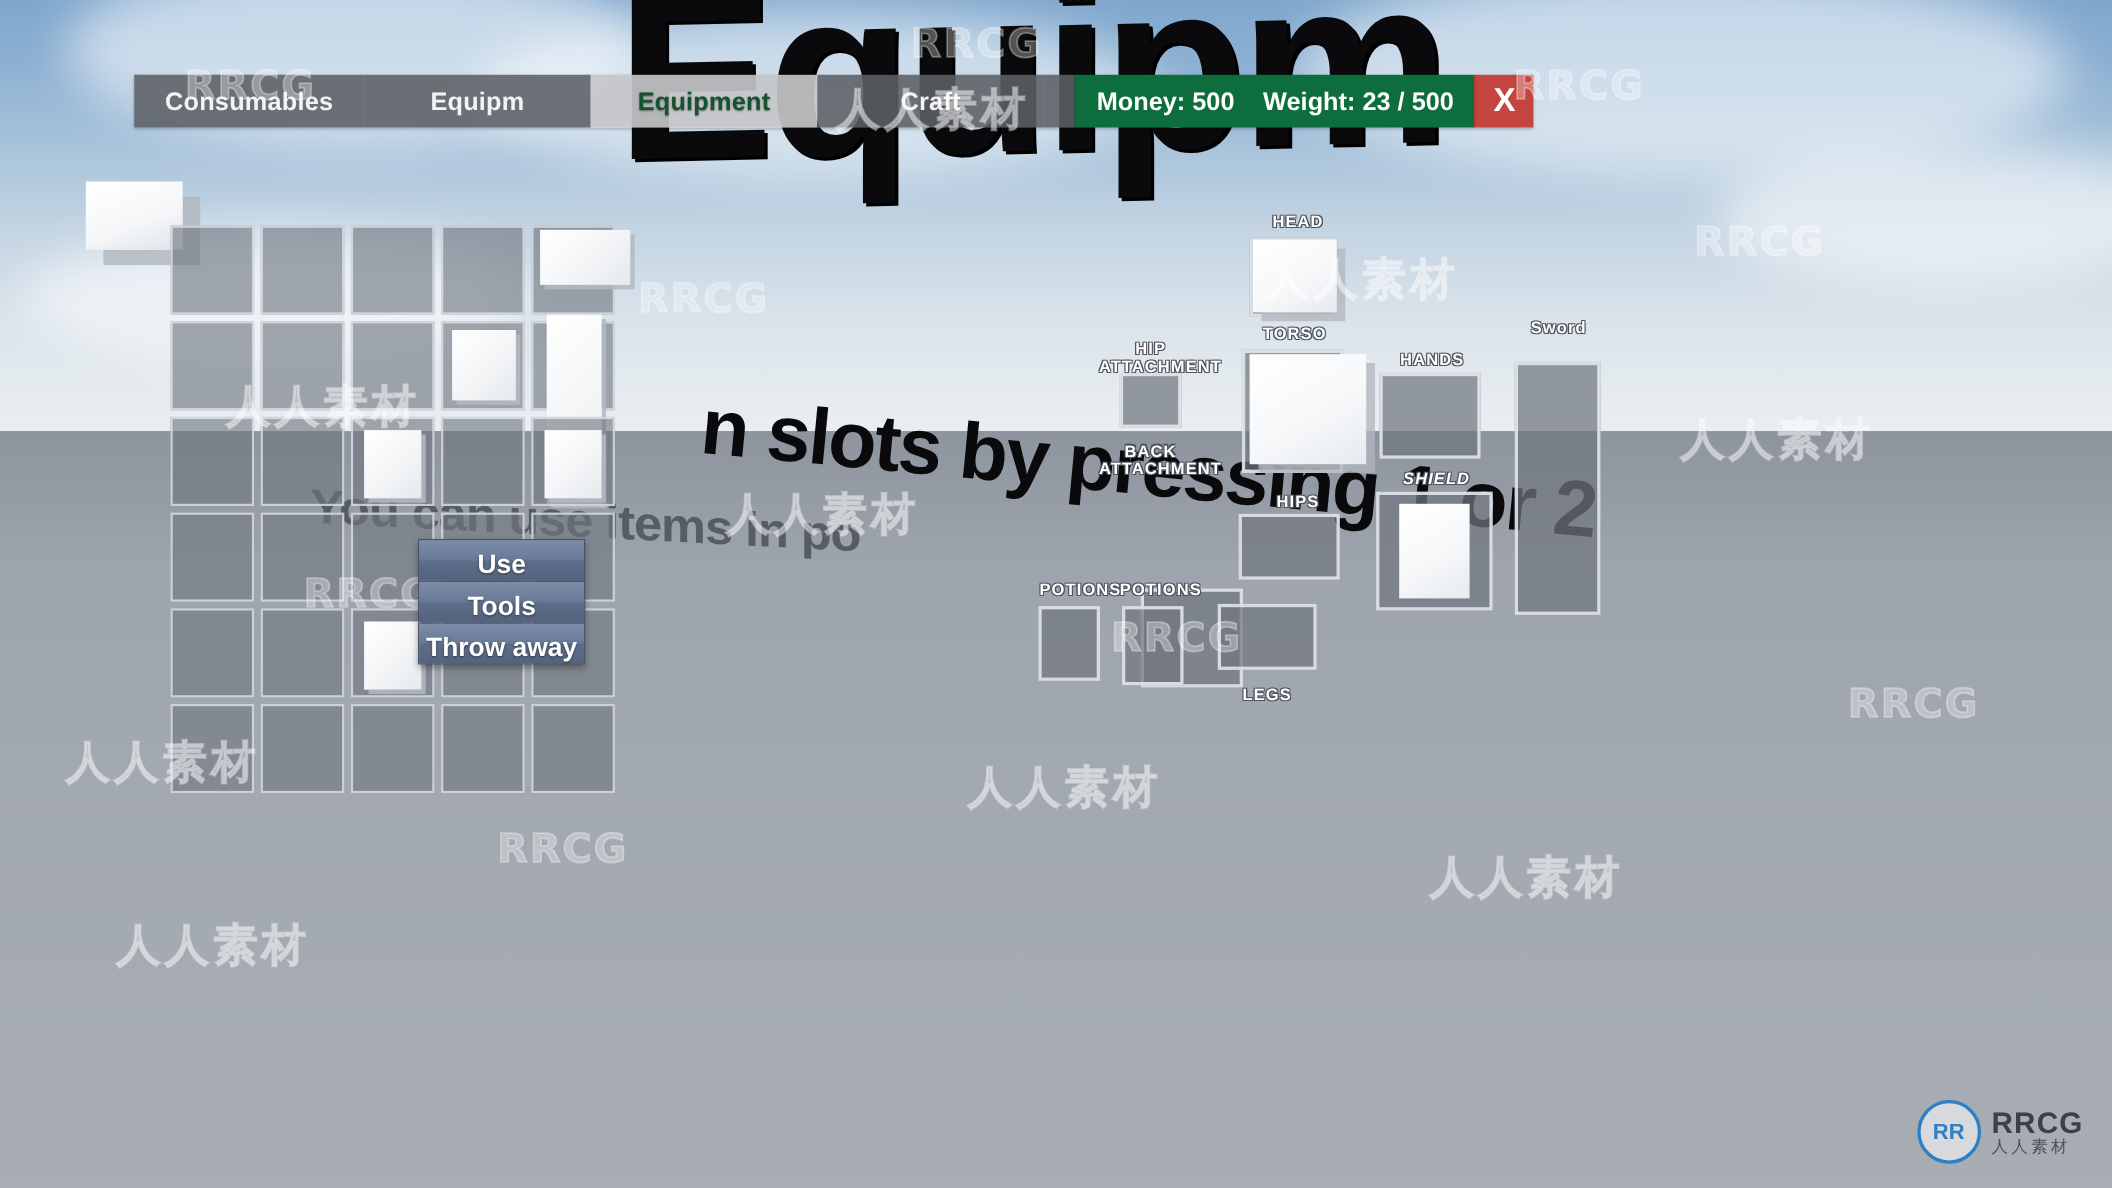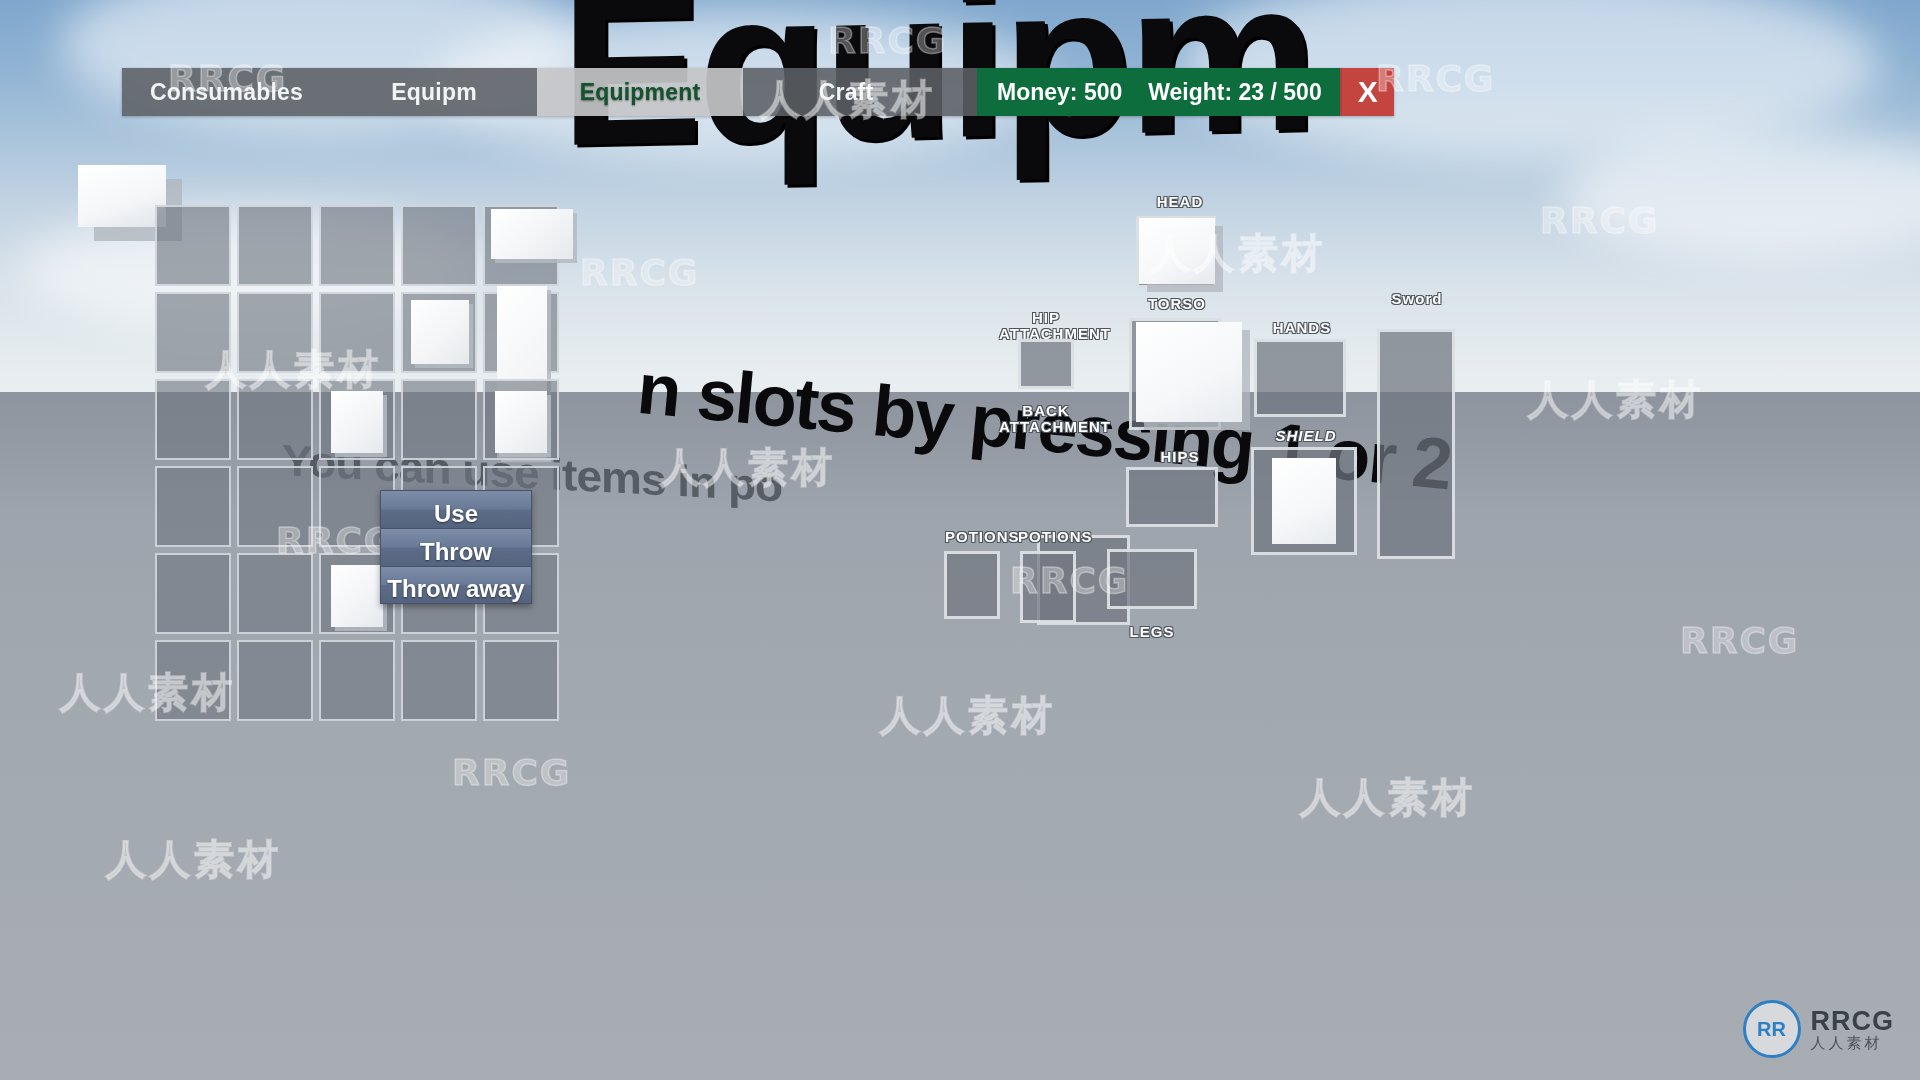--- a/index.html
+++ b/index.html
@@ -369,21 +369,21 @@
       <div class="slot"></div>
       <div class="slot"></div>
       <div class="slot"></div>
     </div>
 
   <div id="context-menu">
     <div class="ctx-item">
       <span>Use</span>
     </div>
     <div class="ctx-item">
-      <span>Throw</span>
+      <span>Tools</span>
     </div>
     <div class="ctx-item" id="ctx-throw">
       <span>Throw away</span>
     </div>
   </div>
 
   <div class="eq-label" style="left:1140px; top:194px; width:80px;">HEAD</div>
   <div class="eq-slot" style="left:1136px; top:216px; width:80px; height:72px;"></div>
   <div class="eq-item" style="left:1139px; top:218px; width:76px; height:66px;"></div>
 

